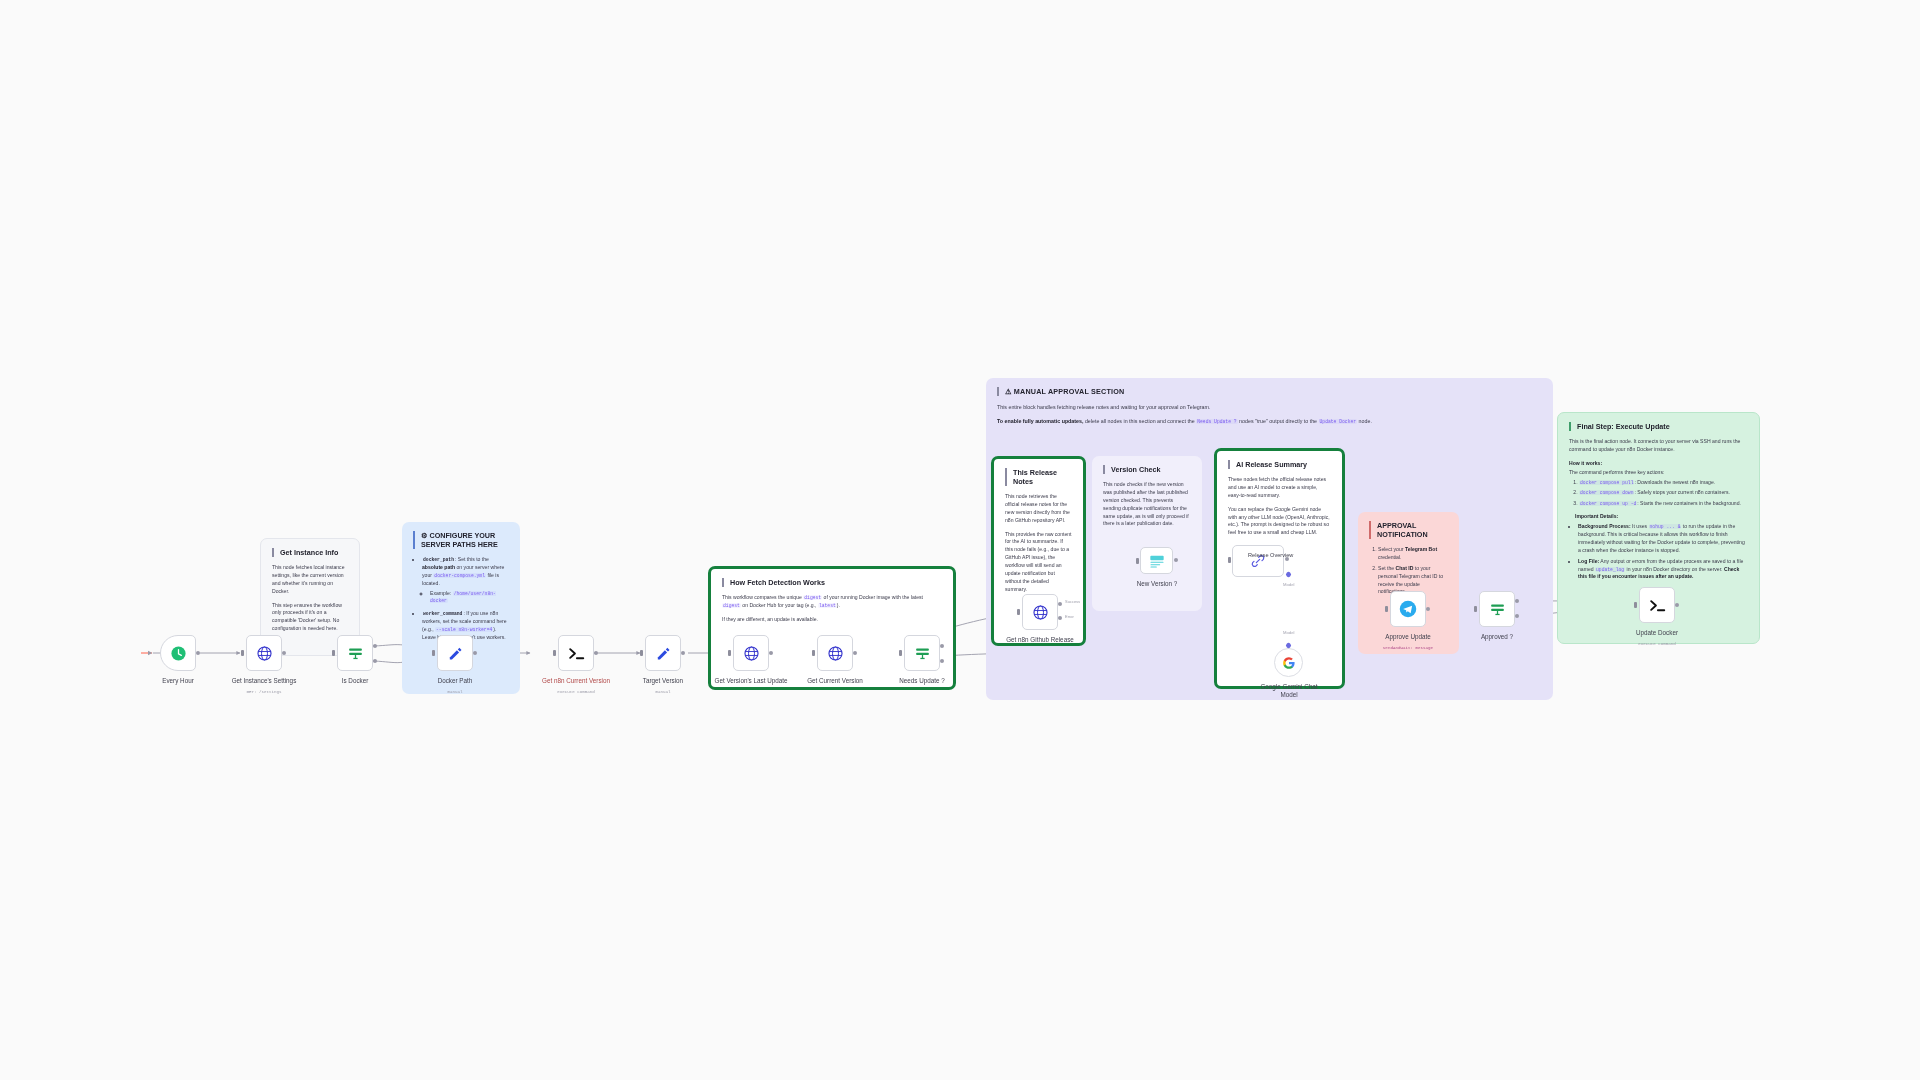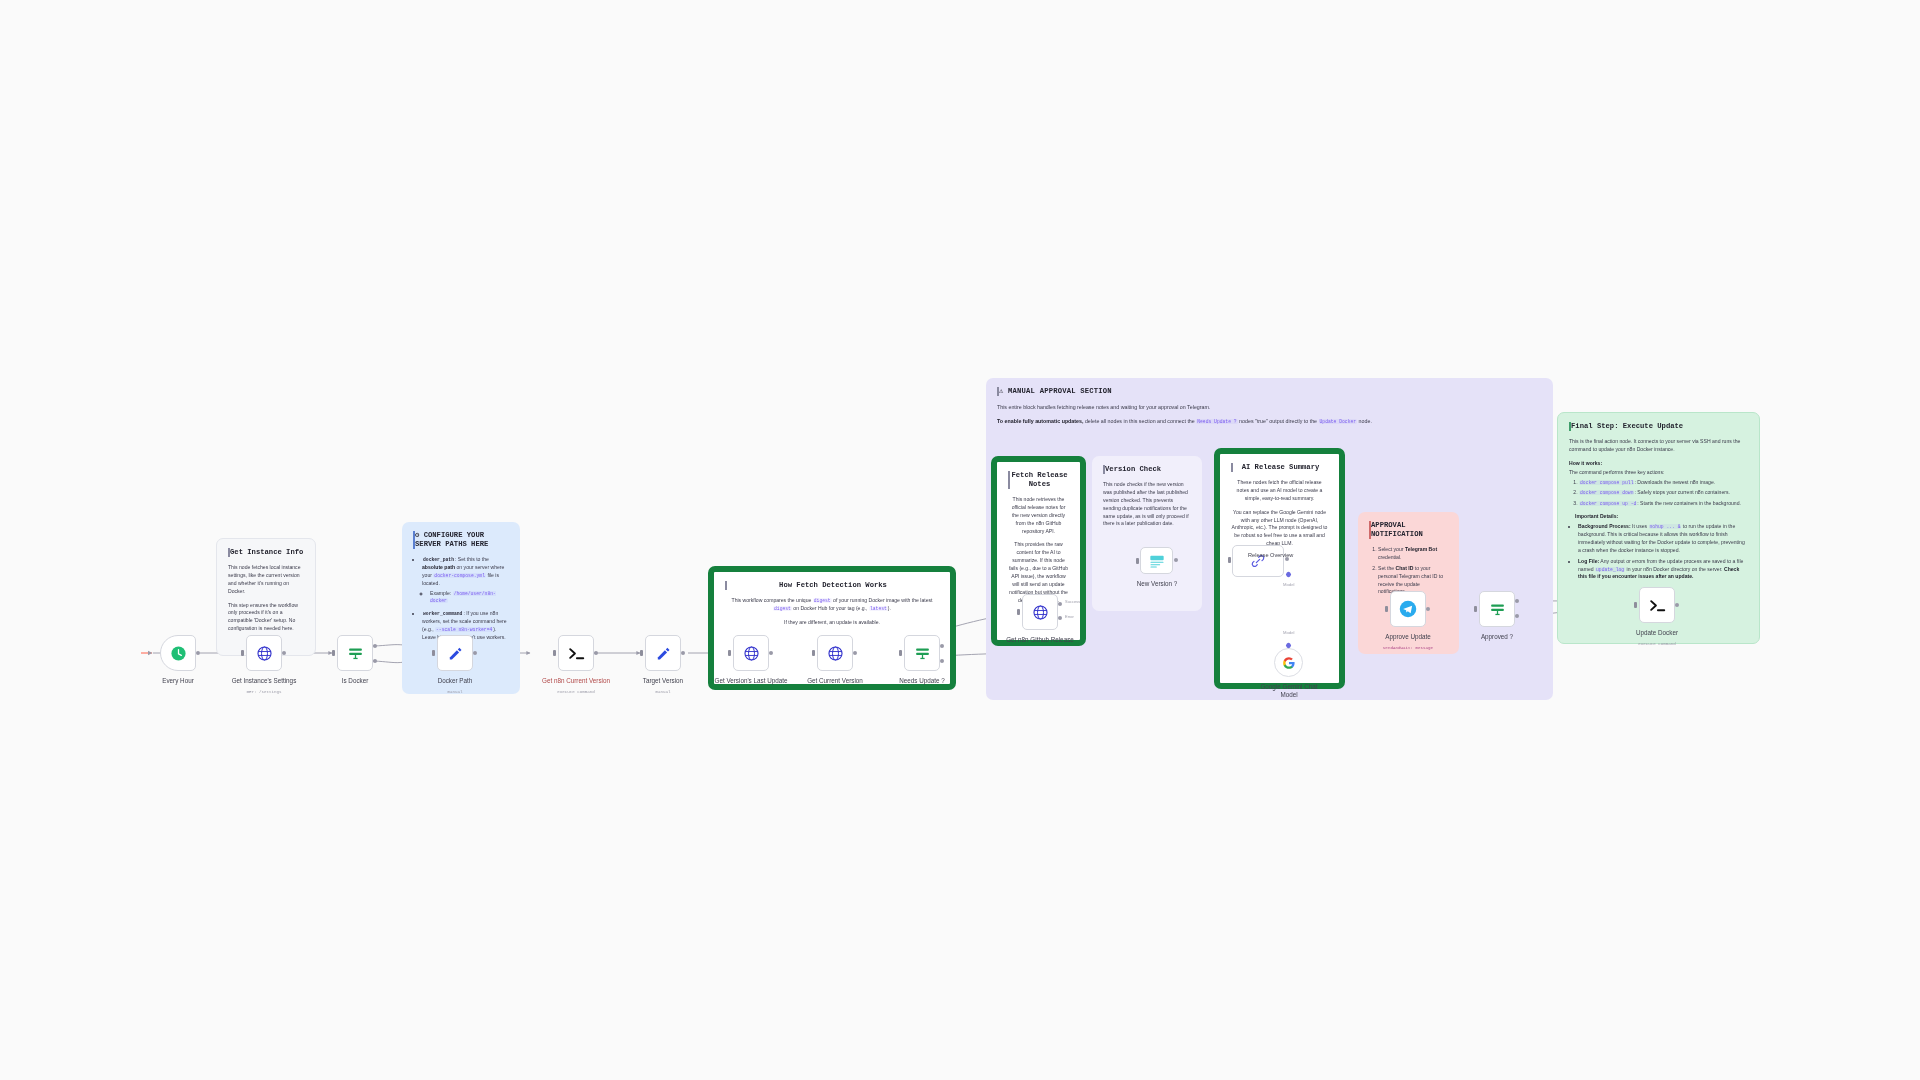--- a/index.html
+++ b/index.html
@@ -20,42 +20,42 @@
     font-size: 5.1px;
     line-height: 1.55;
     color: #3a3a4a;
     overflow: hidden;
   }
   .note .note-title {
     font-size: 7.2px;
     font-weight: bold;
     color: #23232e;
     margin: 0 0 7px 0;
+    padding-left: 6px;
     border-left: 2.4px solid #8a8aa0;
     line-height: 1.25;
-    font-family: Liberation Mono, monospace;
   }
   .note p { margin: 0 0 6px 0; }
   .note ul { margin: 0 0 5px 0; padding-left: 9px; }
   .note ol { margin: 0 0 5px 0; padding-left: 9px; }
   .note li { margin-bottom: 3px; }
   .note b, .note strong { font-weight: bold; color: #23232e; }
   .code {
     font-family: "Liberation Mono", monospace;
     color: #7a5af0;
     font-size: 4.7px;
     background: rgba(120,100,240,0.07);
     padding: 0 1px;
     border-radius: 2px;
   }
 
-  .n-grey  { background: #f6f7f9; border: 1px solid #e4e6ec; }
+  .n-grey  { background: #f6f7f9; border: 1px solid #e4e6ec; margin-left: 44px; }
   .n-blue  { background: #dceafc; }
   .n-pink  { background: #fbdcdc; }
-  .n-white { background: #ffffff; border: 6px solid #15803d; text-align: center; }
+  .n-white { background: #ffffff; border: 3px solid #15803d; }
   .n-purple{ background: #e5e2f8; }
   .n-pink2 { background: #fbd7d7; }
   .n-green { background: #d6f2e0; border: 1px solid #b9e6ca; }
   .n-lav   { background: #f1effb; }
 
   .big-title {
     font-size: 9.6px; font-weight: bold; color: #1d1d28;
     border-left: none; padding-left: 0; margin-bottom: 7px;
     letter-spacing: .2px;
   }
@@ -183,21 +183,21 @@
     <p>If they are different, an update is available.</p>
   </div>
 
   <div class="note n-purple" style="left:986px; top:378px; width:567px; height:322px;">
     <div class="note-title big-title">⚠ MANUAL APPROVAL SECTION</div>
     <p style="font-size:5.3px;">This entire block handles fetching release notes and waiting for your approval on Telegram.</p>
     <p style="font-size:5.3px;"><b>To enable fully automatic updates,</b><span> delete all nodes in this section and connect the </span><span class="code">Needs Update ?</span><span> nodes "true" output directly to the </span><span class="code">Update Docker</span><span> node.</span></p>
   </div>
 
   <div class="note n-white" style="left:991px; top:456px; width:95px; height:190px;">
-    <div class="note-title">Fetch Release Notes</div>
+    <div class="note-title">This Release Notes</div>
     <p>This node retrieves the official release notes for the new version directly from the n8n GitHub repository API.</p>
     <p>This provides the raw content for the AI to summarize. If this node fails (e.g., due to a GitHub API issue), the workflow will still send an update notification but without the detailed summary.</p>
   </div>
 
   <div class="note n-lav" style="left:1092px; top:456px; width:110px; height:155px;">
     <div class="note-title">Version Check</div>
     <p>This node checks if the new version was published after the last published version checked. This prevents sending duplicate notifications for the same update, as is will only proceed if there is a later publication date.</p>
   </div>
 
   <div class="note n-white" style="left:1214px; top:448px; width:131px; height:241px;">

